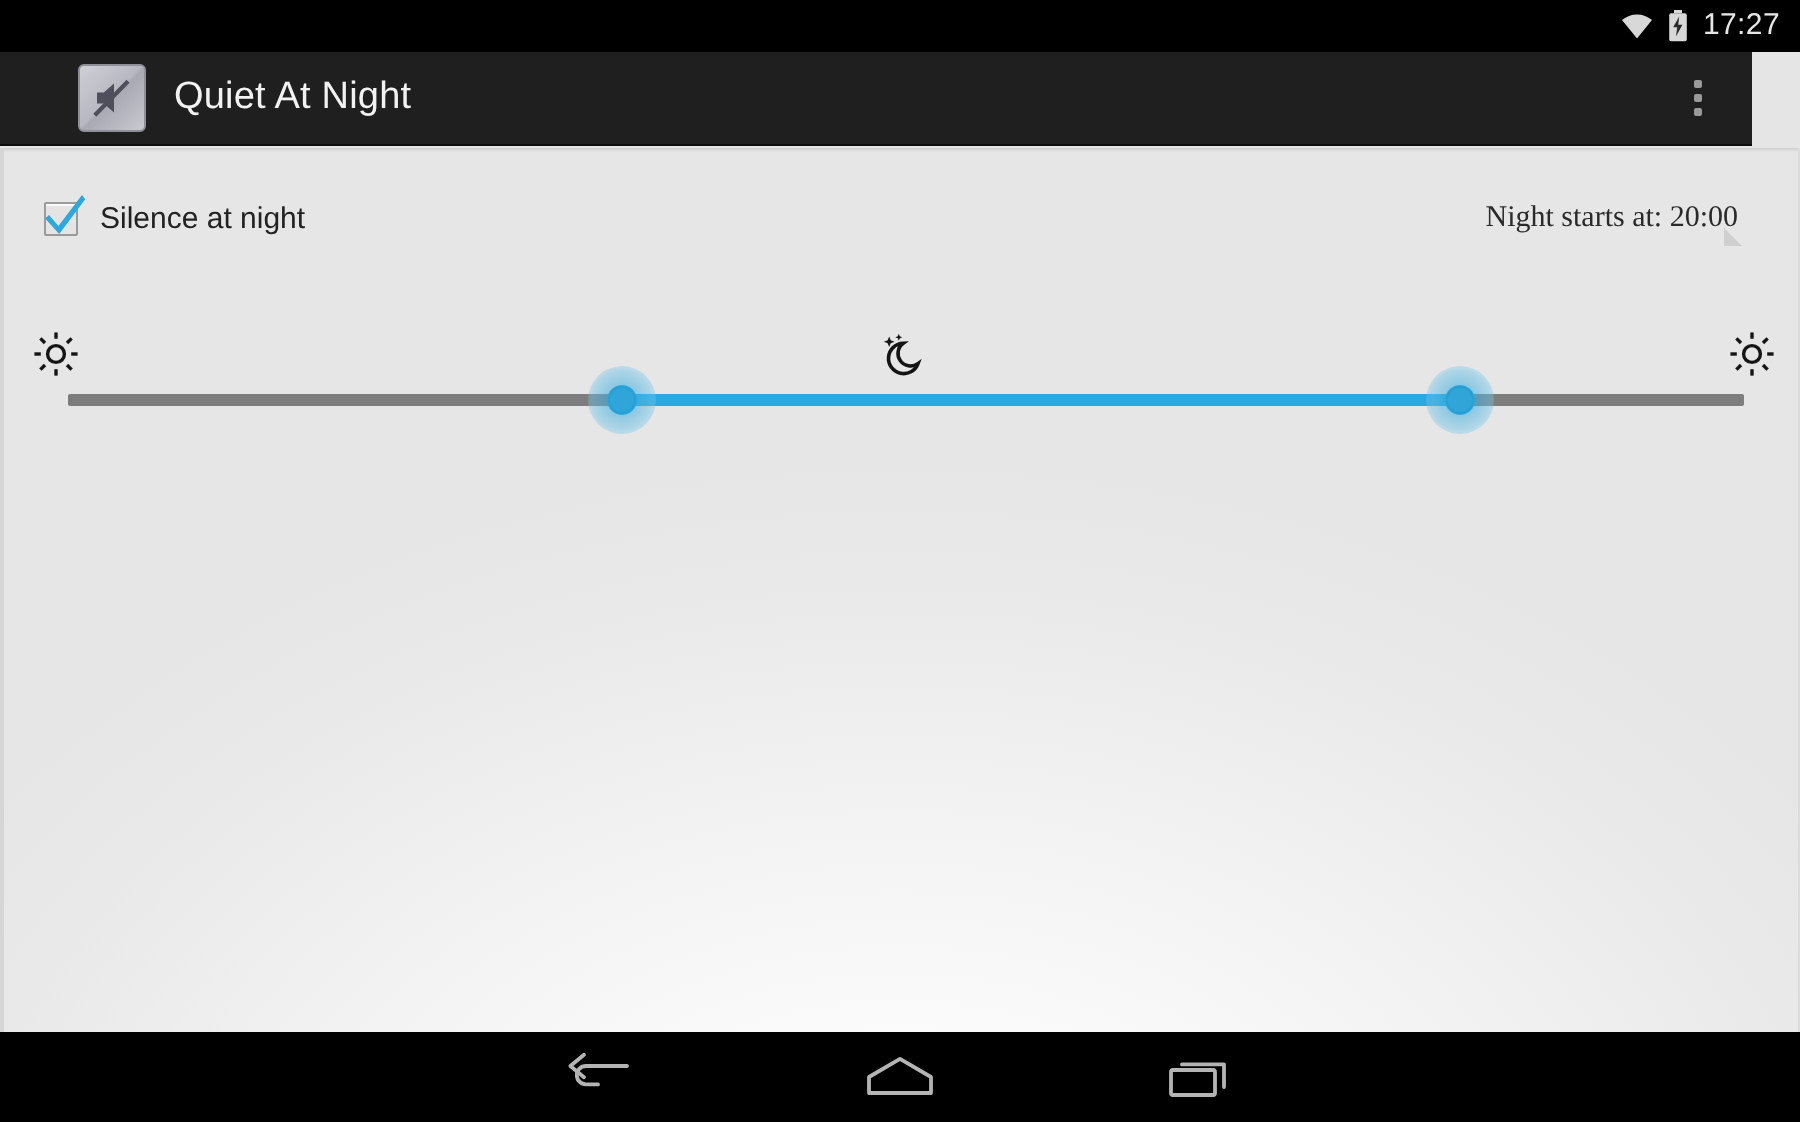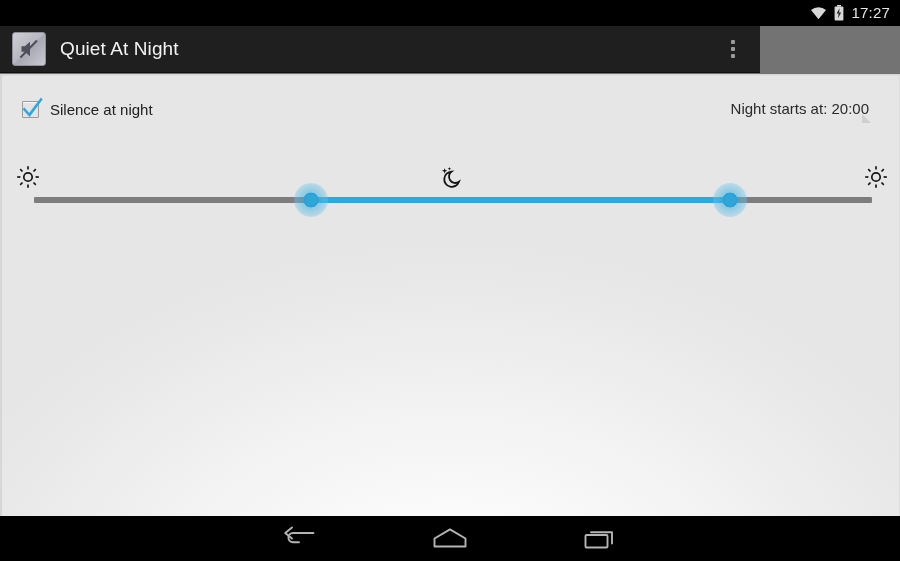--- a/index.html
+++ b/index.html
@@ -9,21 +9,21 @@
     height: 561px;
     overflow: hidden;
     background: #000;
     font-family: "Liberation Sans", sans-serif;
   }
 
   #screen {
     position: relative;
     width: 900px;
     height: 561px;
-    background: #737373;
+    background: #e5e5e5;
   }
 
   
   #status-bar {
     position: absolute;
     left: 0; top: 0;
     width: 900px; height: 26px;
     background: #000000;
     display: flex;
     align-items: center;
@@ -40,25 +40,26 @@
     color: #e6e6e6;
     font-size: 15px;
     letter-spacing: .2px;
     line-height: 26px;
   }
 
   
   #app-bar {
     position: absolute;
     left: 0; top: 26px;
-    width: 760px; height: 47px;
+    width: 876px; height: 47px;
     background: #1f1f1f;
     border-bottom: 1px solid #0d0d0d;
     display: flex;
     align-items: center;
+    padding-left: 27px;
   }
   #app-icon {
     width: 34px; height: 34px;
     margin-left: 12px;
     border-radius: 3px;
     background: linear-gradient(135deg, #cfcfd6 0%, #b8b8c2 48%, #a9a9b4 52%, #c9c9d2 100%);
     border: 1px solid #8f8f99;
     display: flex;
     align-items: center;
     justify-content: center;
@@ -144,20 +145,21 @@
   .check-label {
     margin-left: 11px;
     font-size: 15px;
     color: #222222;
     white-space: nowrap;
   }
 
   #times-col {
     position: absolute;
     right: 30px; top: 20px;
+    font-family: Liberation Serif, serif;
   }
   .time-row {
     height: 30px;
     line-height: 30px;
     font-size: 15px;
     color: #2a2a2a;
     white-space: nowrap;
     position: relative;
   }
   .time-row::after {

